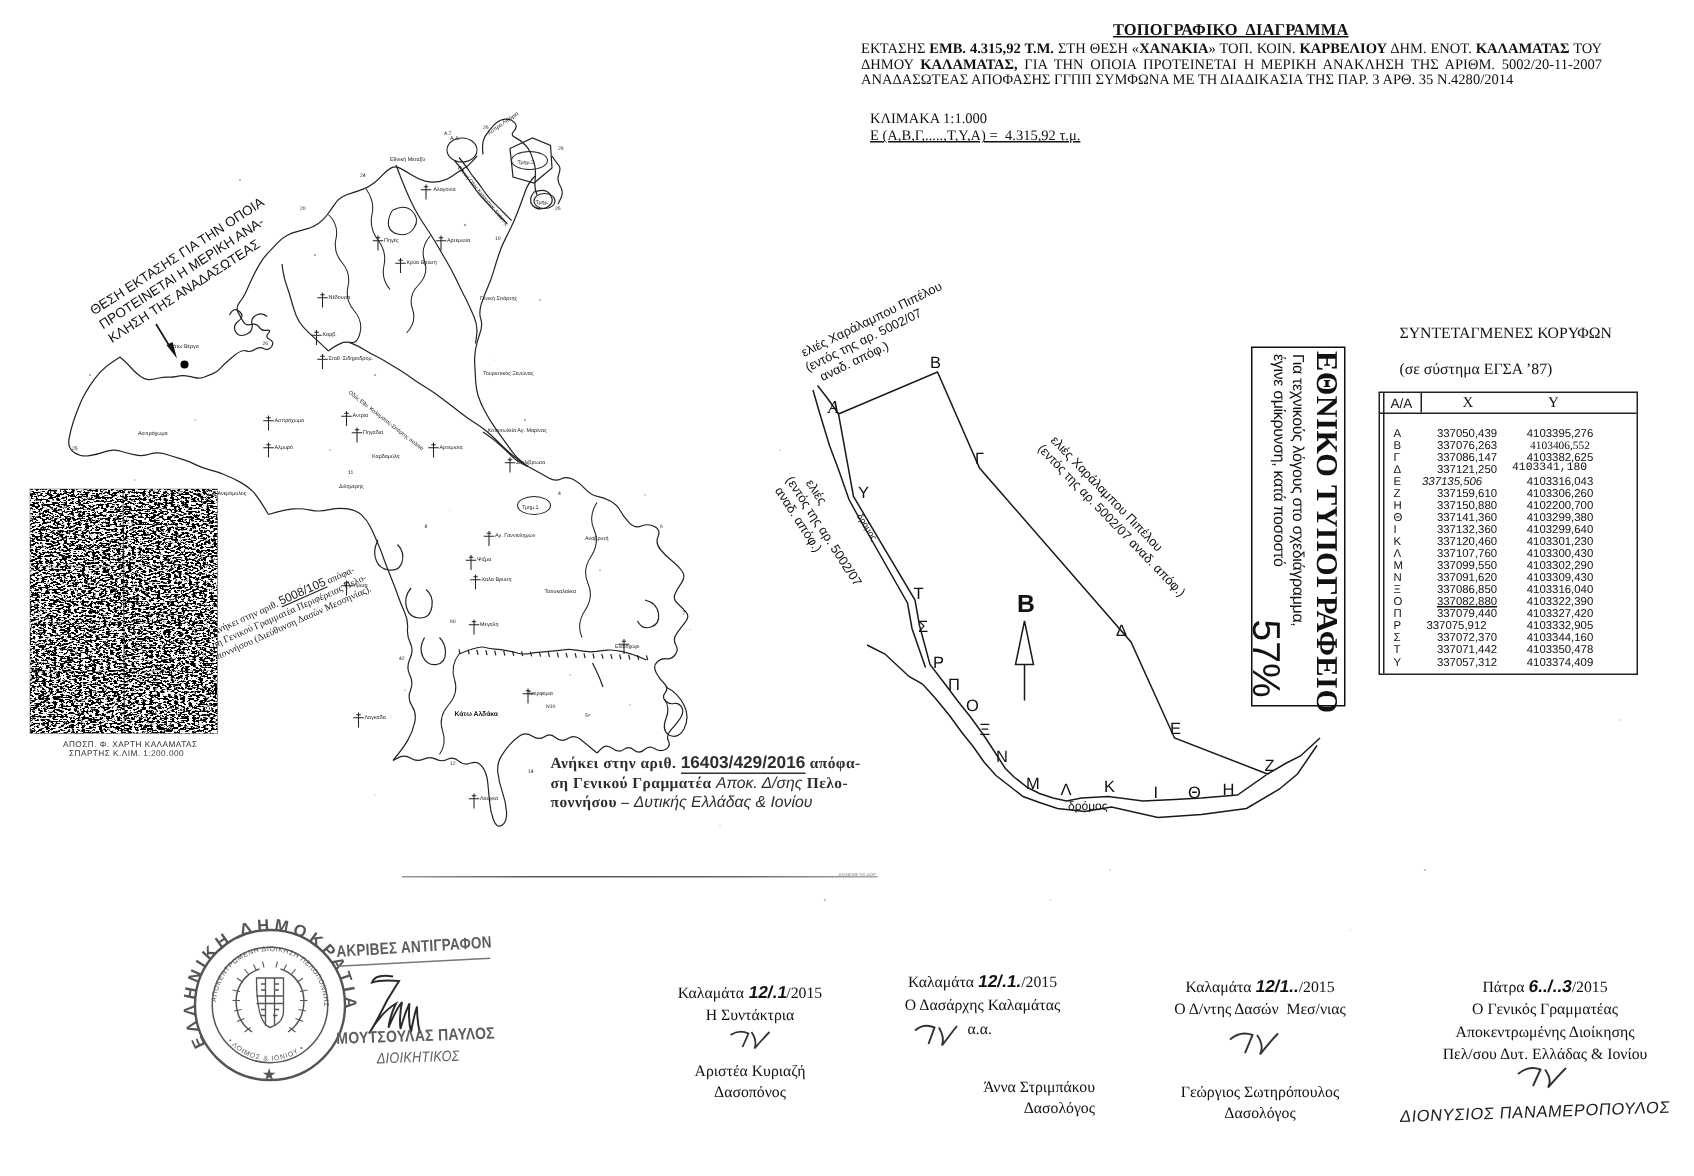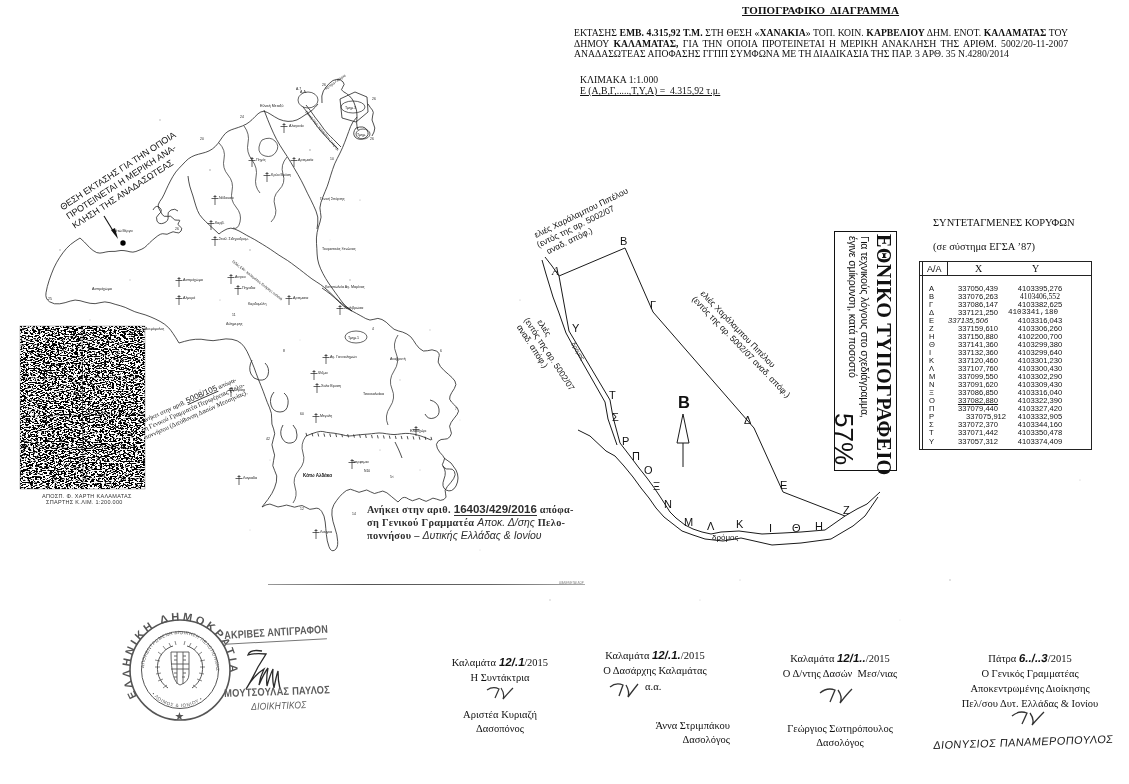--- a/index.html
+++ b/index.html
@@ -5,21 +5,21 @@
 html,body{margin:0;padding:0;background:#fff;}
 #page{position:relative;width:1129px;height:784px;background:#fff;overflow:hidden;
   font-family:"Liberation Serif",serif;color:#111;}
 .abs{position:absolute;}
 .hw{font-family:"Liberation Sans",sans-serif;}
 </style>
 </head>
 <body>
 <div id="page">
 
-<div class="abs" style="left:742px;top:4px;width:200px;font-size:11px;font-weight:bold;letter-spacing:.1px;text-decoration:underline;white-space:nowrap;">ΤΟΠΟΓΡΑΦΙΚΟ&nbsp; ΔΙΑΓΡΑΜΜΑ</div>
+<div class="abs" style="left:742px;top:14px;width:200px;font-size:11px;font-weight:bold;letter-spacing:.1px;text-decoration:underline;white-space:nowrap;">ΤΟΠΟΓΡΑΦΙΚΟ&nbsp; ΔΙΑΓΡΑΜΜΑ</div>
 
 <div class="abs" style="left:574px;top:28px;width:494px;font-size:9.7px;line-height:10.6px;text-align:justify;">
 ΕΚΤΑΣΗΣ <b>ΕΜΒ. 4.315,92 Τ.Μ.</b> ΣΤΗ ΘΕΣΗ «<b>ΧΑΝΑΚΙΑ</b>» ΤΟΠ. ΚΟΙΝ. <b>ΚΑΡΒΕΛΙΟΥ</b> ΔΗΜ. ΕΝΟΤ. <b>ΚΑΛΑΜΑΤΑΣ</b> ΤΟΥ ΔΗΜΟΥ <b>ΚΑΛΑΜΑΤΑΣ,</b> ΓΙΑ ΤΗΝ ΟΠΟΙΑ ΠΡΟΤΕΙΝΕΤΑΙ Η ΜΕΡΙΚΗ ΑΝΑΚΛΗΣΗ ΤΗΣ ΑΡΙΘΜ. 5002/20-11-2007 ΑΝΑΔΑΣΩΤΕΑΣ ΑΠΟΦΑΣΗΣ ΓΓΠΠ ΣΥΜΦΩΝΑ ΜΕ ΤΗ ΔΙΑΔΙΚΑΣΙΑ ΤΗΣ ΠΑΡ. 3 ΑΡΘ. 35 Ν.4280/2014
 </div>
 
 <div class="abs" style="left:580px;top:74px;font-size:9.7px;">ΚΛΙΜΑΚΑ 1:1.000</div>
 
 <div class="abs" style="left:580px;top:85px;font-size:9.7px;text-decoration:underline;">Ε (Α,Β,Γ,.....,Τ,Υ,Α) =&nbsp; 4.315,92 τ.μ.</div>
 
 <div class="abs" style="left:933px;top:217px;font-size:10.5px;">ΣΥΝΤΕΤΑΓΜΕΝΕΣ ΚΟΡΥΦΩΝ</div>
@@ -74,21 +74,21 @@
 <div class="abs" style="left:9px;top:126.2px;font-size:7.6px;font-family:'Liberation Sans',sans-serif;">Ξ</div>
 <div class="abs" style="left:28px;top:126.2px;width:60px;font-size:7.6px;text-align:center;font-family:'Liberation Sans',sans-serif;">337086,850</div>
 <div class="abs" style="left:88px;top:126.2px;width:64px;font-size:7.6px;text-align:center;font-family:'Liberation Sans',sans-serif;">4103316,040</div>
 <div class="abs" style="left:9px;top:134.2px;font-size:7.6px;font-family:'Liberation Sans',sans-serif;">Ο</div>
 <div class="abs" style="left:28px;top:134.2px;width:60px;font-size:7.6px;text-align:center;font-family:'Liberation Sans',sans-serif;text-decoration:underline;">337082,880</div>
 <div class="abs" style="left:88px;top:134.2px;width:64px;font-size:7.6px;text-align:center;font-family:'Liberation Sans',sans-serif;">4103322,390</div>
 <div class="abs" style="left:9px;top:142.2px;font-size:7.6px;font-family:'Liberation Sans',sans-serif;">Π</div>
 <div class="abs" style="left:28px;top:142.2px;width:60px;font-size:7.6px;text-align:center;font-family:'Liberation Sans',sans-serif;">337079,440</div>
 <div class="abs" style="left:88px;top:142.2px;width:64px;font-size:7.6px;text-align:center;font-family:'Liberation Sans',sans-serif;">4103327,420</div>
 <div class="abs" style="left:9px;top:150.3px;font-size:7.6px;font-family:'Liberation Sans',sans-serif;">Ρ</div>
-<div class="abs" style="left:36px;top:150.3px;width:60px;font-size:7.6px;text-align:center;font-family:'Liberation Sans',sans-serif;">337075,912</div>
+<div class="abs" style="left:21px;top:150.3px;width:60px;font-size:7.6px;text-align:center;font-family:'Liberation Sans',sans-serif;">337075,912</div>
 <div class="abs" style="left:88px;top:150.3px;width:64px;font-size:7.6px;text-align:center;font-family:'Liberation Sans',sans-serif;">4103332,905</div>
 <div class="abs" style="left:9px;top:158.4px;font-size:7.6px;font-family:'Liberation Sans',sans-serif;">Σ</div>
 <div class="abs" style="left:28px;top:158.4px;width:60px;font-size:7.6px;text-align:center;font-family:'Liberation Sans',sans-serif;">337072,370</div>
 <div class="abs" style="left:88px;top:158.4px;width:64px;font-size:7.6px;text-align:center;font-family:'Liberation Sans',sans-serif;">4103344,160</div>
 <div class="abs" style="left:9px;top:166.4px;font-size:7.6px;font-family:'Liberation Sans',sans-serif;">Τ</div>
 <div class="abs" style="left:28px;top:166.4px;width:60px;font-size:7.6px;text-align:center;font-family:'Liberation Sans',sans-serif;">337071,442</div>
 <div class="abs" style="left:88px;top:166.4px;width:64px;font-size:7.6px;text-align:center;font-family:'Liberation Sans',sans-serif;">4103350,478</div>
 <div class="abs" style="left:9px;top:174.5px;font-size:7.6px;font-family:'Liberation Sans',sans-serif;">Υ</div>
 <div class="abs" style="left:28px;top:174.5px;width:60px;font-size:7.6px;text-align:center;font-family:Liberation Sans, sans-serif;">337057,312</div>
 <div class="abs" style="left:88px;top:174.5px;width:64px;font-size:7.6px;text-align:center;font-family:'Liberation Sans',sans-serif;">4103374,409</div>

